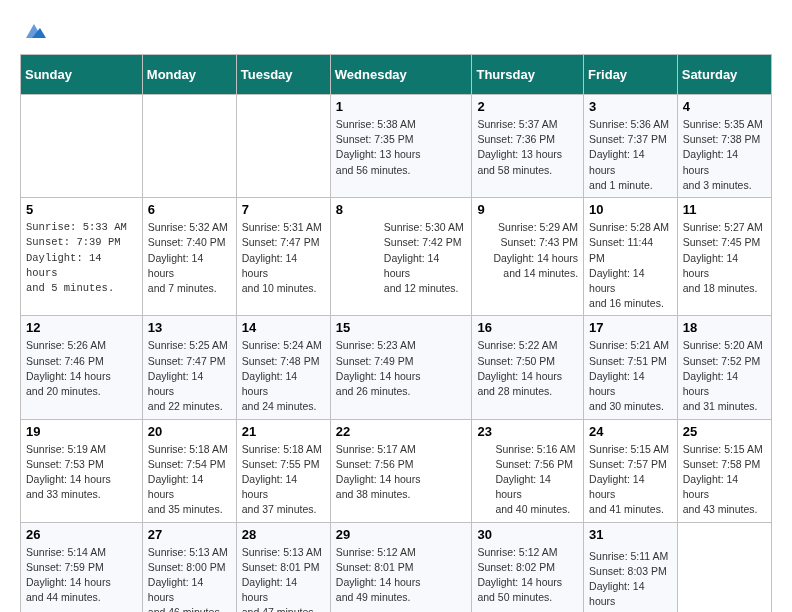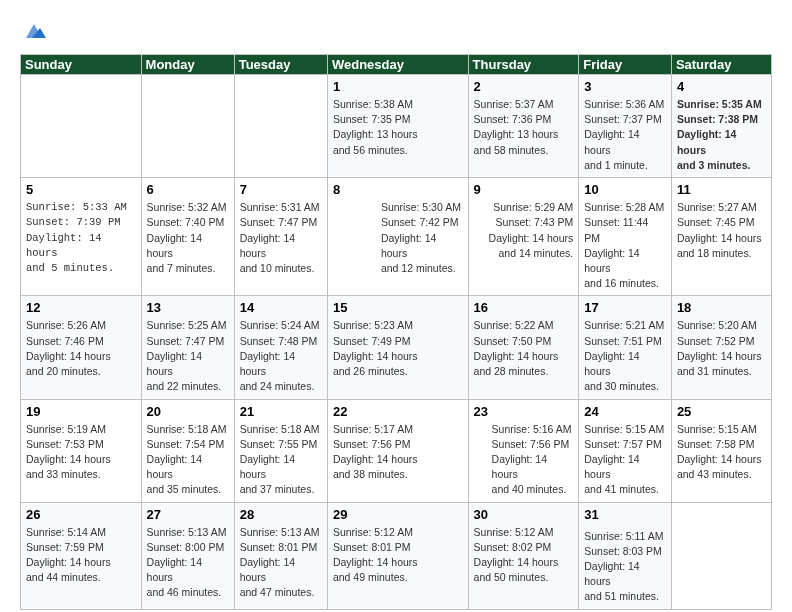--- a/index.html
+++ b/index.html
@@ -46,23 +46,23 @@
     .location {
       font-size: 15px;
       color: #555;
     }
     table {
       width: 100%;
       border-collapse: collapse;
       font-size: 11px;
     }
     thead tr th {
-      background-color: #14532d;
+      background-color: #0f766e;
       color: #fff;
-      padding: 2px 4px;
+      padding: 12px 4px;
       text-align: left;
       font-size: 13px;
       font-weight: bold;
       border: 1px solid #c0c0c0;
     }
     tbody tr td {
       border: 1px solid #c0c0c0;
       vertical-align: top;
       padding: 4px 5px;
       height: 80px;
@@ -138,21 +138,21 @@
         </td>
         <td>
           <div class="day-number">3</div>
           <div class="day-info" style="white-space: pre-line;">Sunrise: 5:36 AM
 Sunset: 7:37 PM
 Daylight: 14 hours
 and 1 minute.</div>
         </td>
         <td>
           <div class="day-number">4</div>
-          <div class="day-info" style="white-space: pre-line; font-weight: bold;">Sunrise: 5:35 AM
+          <div class="day-info" style="white-space: pre-line;">Sunrise: 5:35 AM
 Sunset: 7:38 PM
 Daylight: 14 hours
 and 3 minutes.</div>
         </td>
       </tr>
       <tr>
         <td>
           <div class="day-number">5</div>
           <div class="day-info" style="white-space: pre-line; font-family: Liberation Mono, monospace;">Sunrise: 5:33 AM
 Sunset: 7:39 PM

